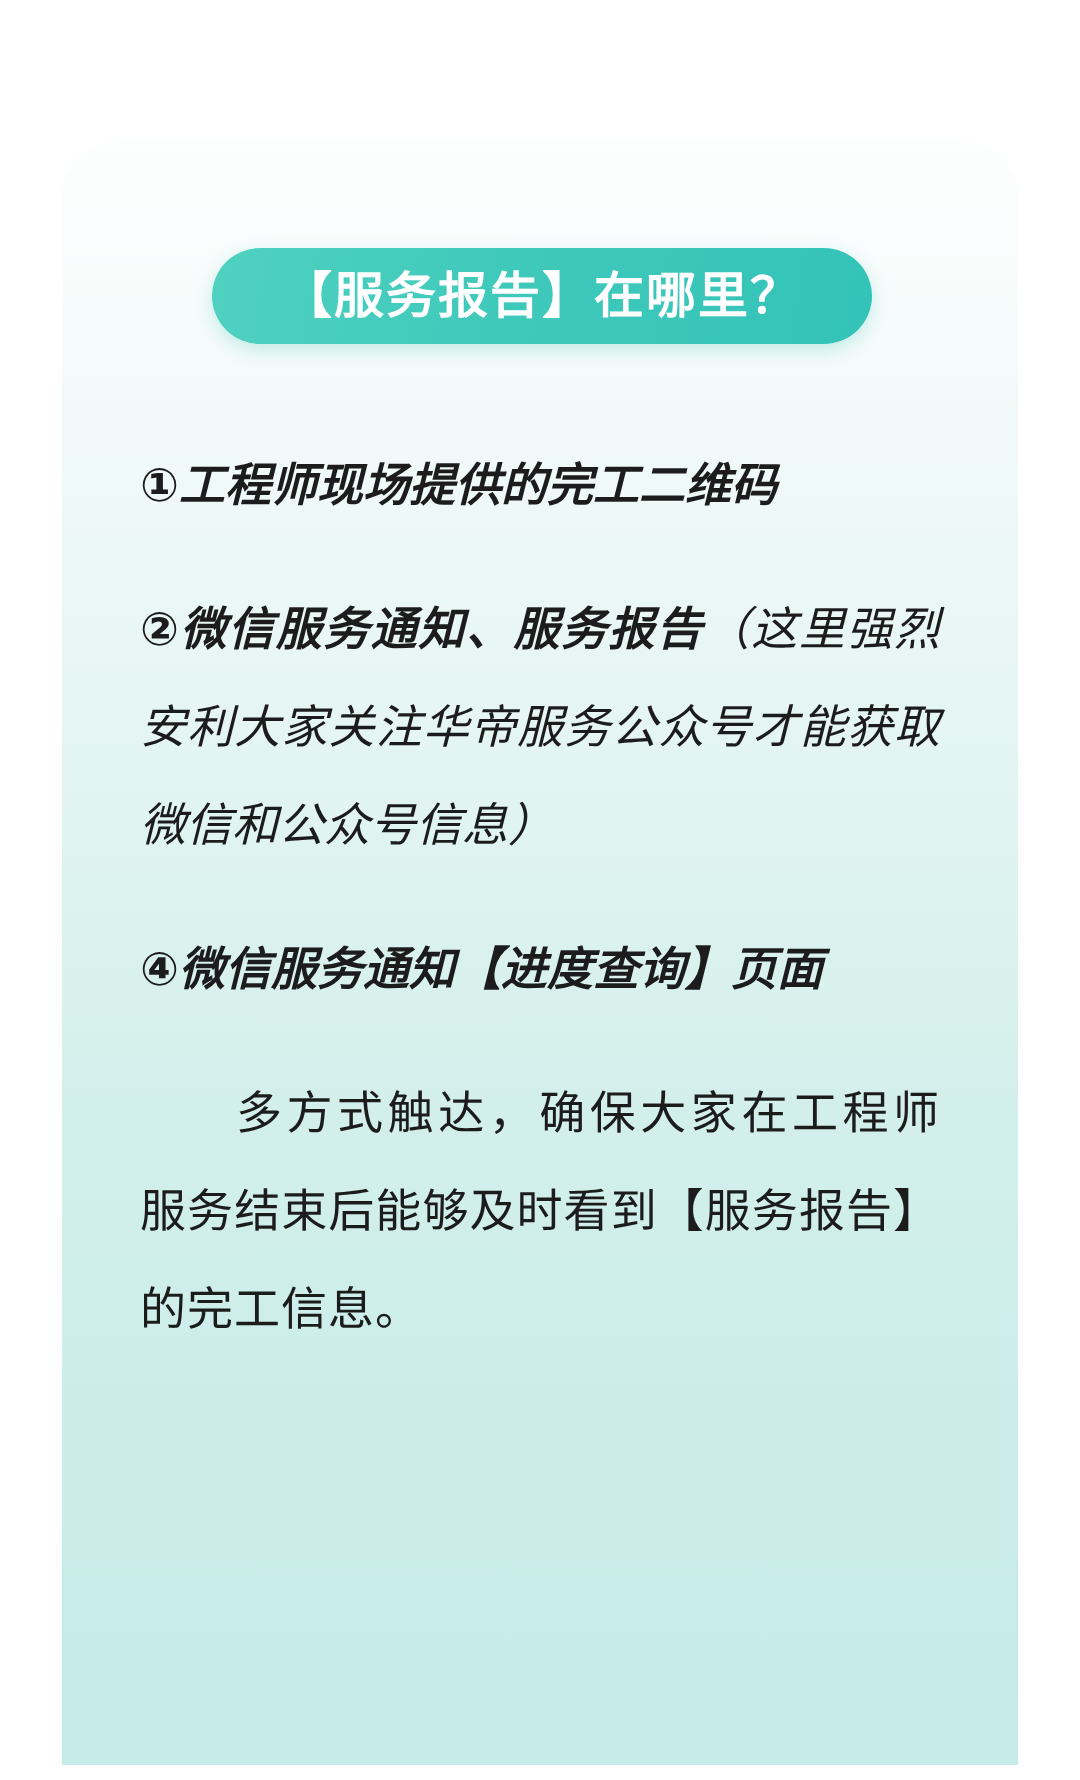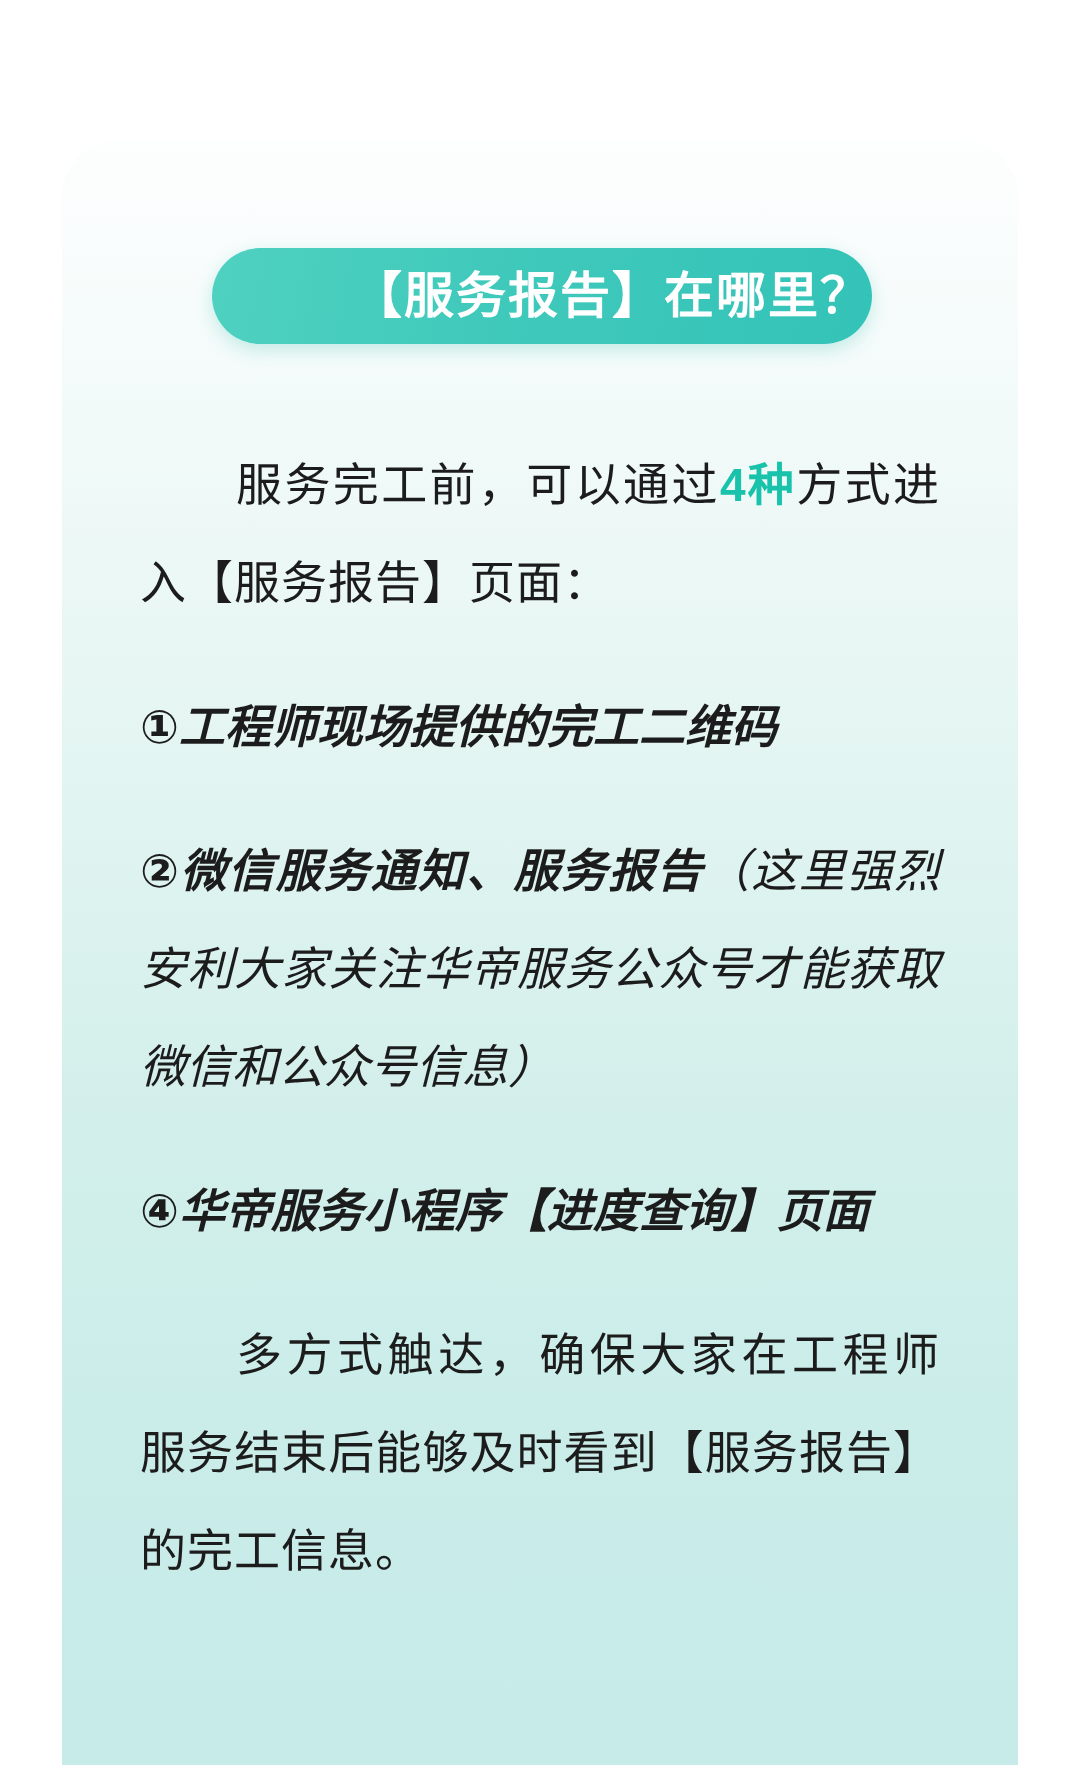--- a/index.html
+++ b/index.html
@@ -47,21 +47,21 @@
   .title-pill {
     position: absolute;
     left: 150px;
     top: 108px;
     width: 660px;
     height: 96px;
     border-radius: 48px;
     background: linear-gradient(100deg, #4fd1c0 0%, #3fc9bb 45%, #34c3b8 100%);
     display: flex;
     align-items: center;
-    justify-content: flex-end;
+    justify-content: center;
     box-shadow: 0 6px 18px rgba(60, 195, 180, 0.28);
   }
   .title-pill .title-text {
     color: #ffffff;
     font-size: 50px;
     font-weight: bold;
     letter-spacing: 2px;
     line-height: 1;
     white-space: nowrap;
   }
@@ -111,26 +111,25 @@
 <div class="page">
 
   <div class="card">
 
     <div class="title-pill">
       <span class="title-text">【服务报告】在哪里？</span>
     </div>
 
     <div class="content">
 
-      <p class="para indent block"><span>服务完工前，可以通过</span><span class="accent">4种</span><span>方式进入【服务报告】页面：</span></p>
 
       <p class="item block"><span class="lead">①</span><span class="lead">工程师现场提供的完工二维码</span><span class="normal"></span></p>
 
       <p class="item block"><span class="lead">②</span><span class="lead">微信服务通知、服务报告</span><span class="normal">（这里强烈安利大家关注华帝服务公众号才能获取微信和公众号信息）</span></p>
 
 
-      <p class="item block"><span class="lead">④</span><span class="lead">华帝服务小程序【进度查询】页面</span><span class="normal"></span></p>
+      <p class="item block"><span class="lead">④</span><span class="lead">微信服务通知【进度查询】页面</span><span class="normal"></span></p>
 
       <p class="para indent">多方式触达，确保大家在工程师服务结束后能够及时看到【服务报告】的完工信息。</p>
 
     </div>
   </div>
 </div>
 
 </body></html>

